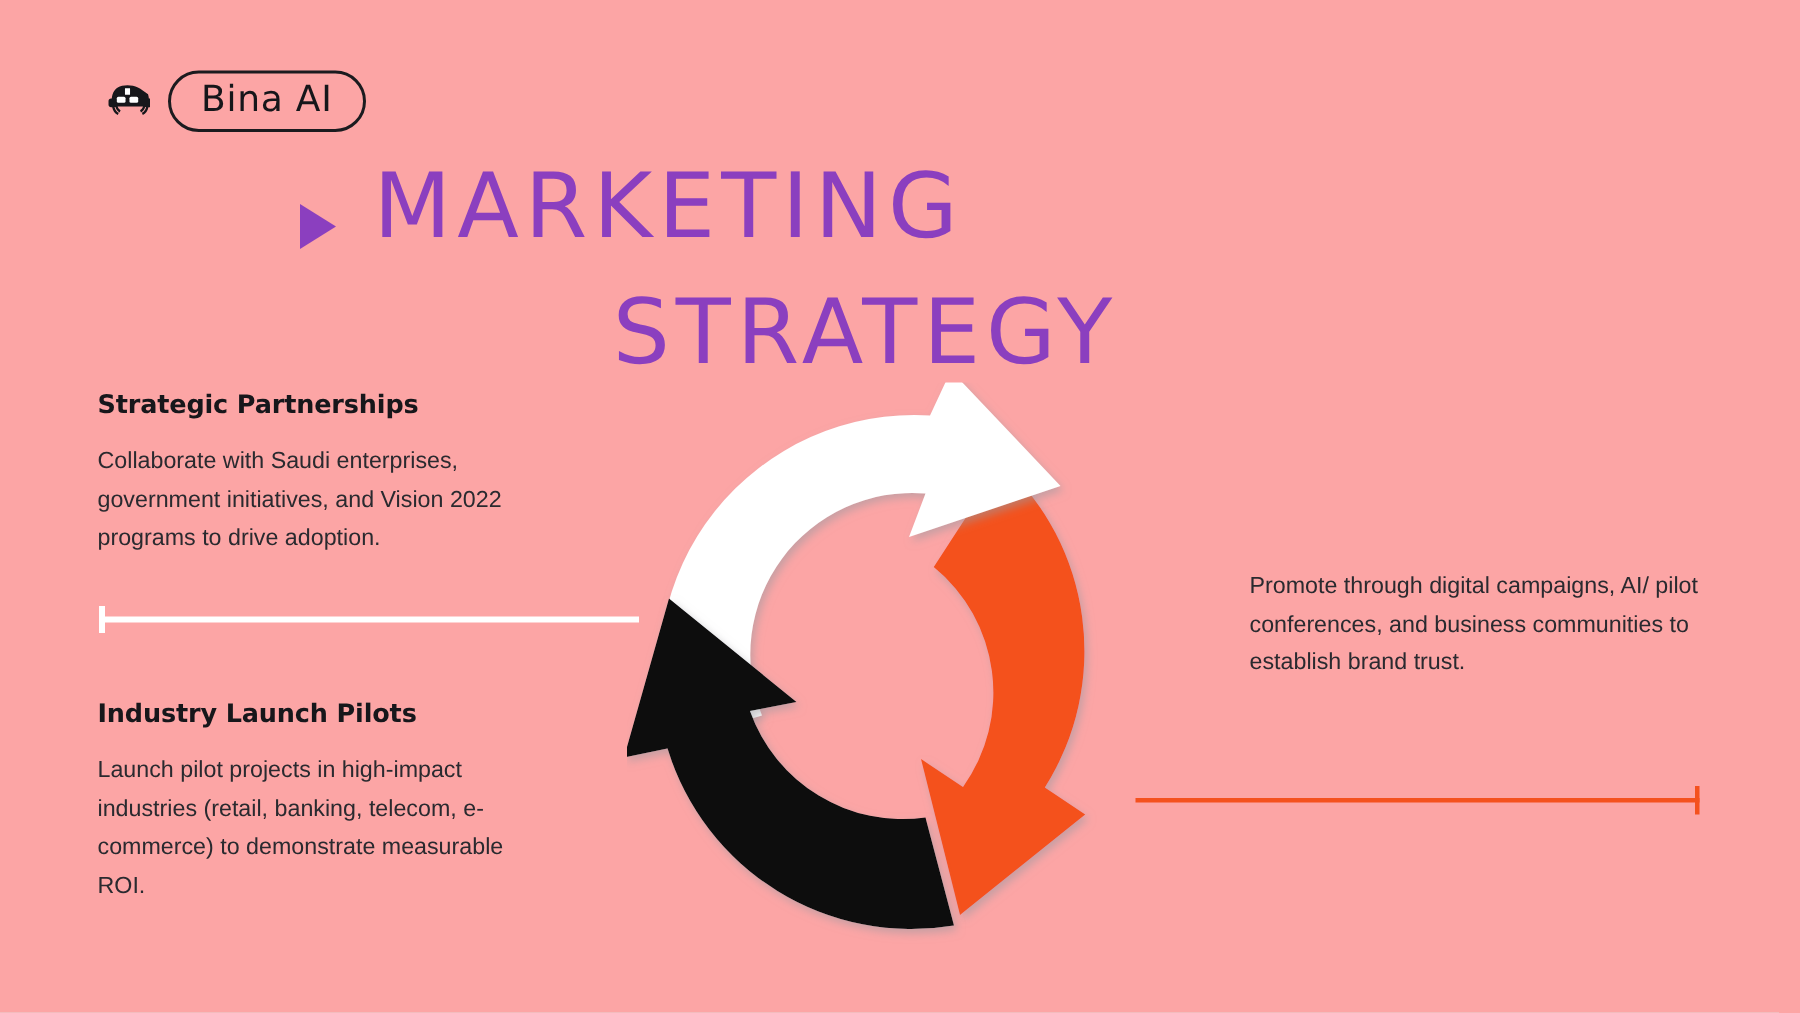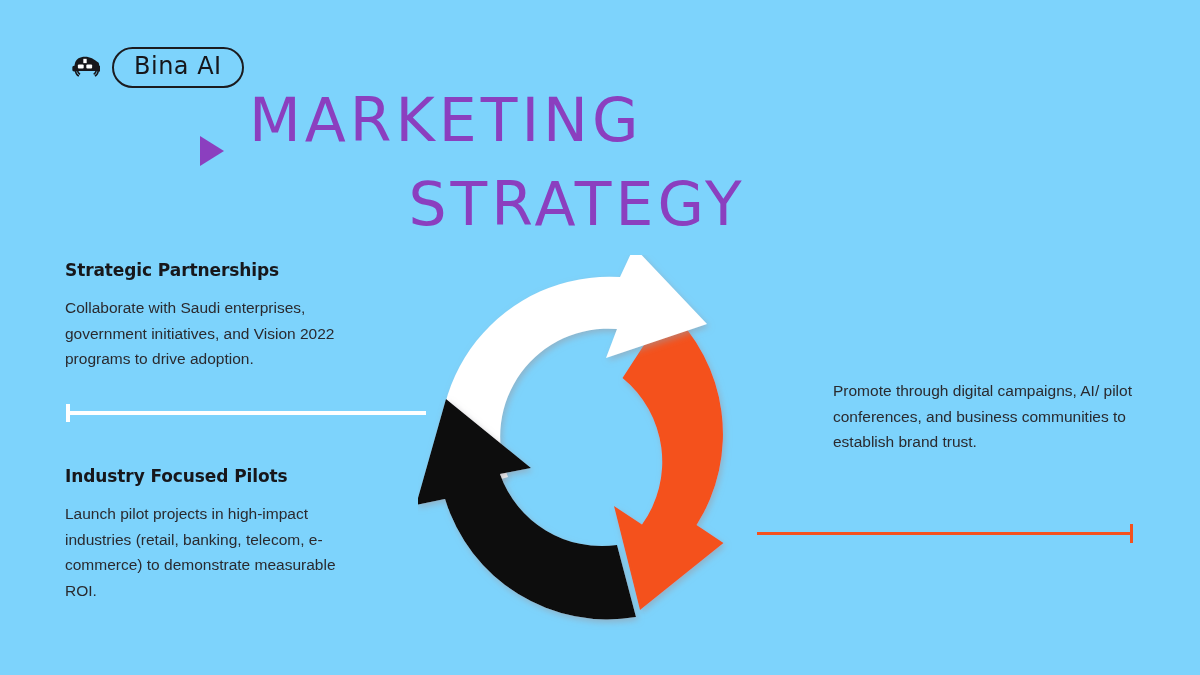--- a/index.html
+++ b/index.html
@@ -15,21 +15,21 @@
     background: #e6e4e9;
     font-family: "Liberation Sans", sans-serif;
     position: relative;
   }
 
   .slide {
     position: absolute;
     left: 0; top: 0;
     width: 1200px;
     height: 675px;
-    background: #7dd3fc;
+    background: #fca5a5;
     overflow: hidden;
   }
 
   
   .brand {
     position: absolute;
     left: 70px;
     top: 47px;
     display: flex;
     align-items: center;
@@ -53,21 +53,21 @@
     letter-spacing: 0.5px;
     color: #16161a;
     line-height: 1.05;
     white-space: nowrap;
   }
 
   
   .title-block {
     position: absolute;
     left: 245px;
-    top: 78px;
+    top: 96px;
     width: 640px;
   }
   .title-line {
     font-family: "DejaVu Sans", sans-serif;
     font-weight: 400;
     font-size: 60px;
     letter-spacing: 4px;
     line-height: 1.4;
     color: #8b3fbf;
     text-transform: uppercase;
@@ -183,21 +183,21 @@
   <div class="connector-left-cap"></div>
   <div class="connector connector-right"></div>
   <div class="connector-right-cap"></div>
 
   <div class="card card-partnerships">
     <h3>Strategic Partnerships</h3>
     <p>Collaborate with Saudi enterprises, government initiatives, and Vision 2022 programs to drive adoption.</p>
   </div>
 
   <div class="card card-pilots">
-    <h3>Industry Focused Pilots</h3>
+    <h3>Industry Launch Pilots</h3>
     <p>Launch pilot projects in high-impact industries (retail, banking, telecom, e-commerce) to demonstrate measurable ROI.</p>
   </div>
 
   <div class="card card-outreach">
     <p>Promote through digital campaigns, AI/ pilot conferences, and business communities to establish brand trust.</p>
   </div>
 
   <div class="cycle-wrap">
     <svg class="cycle-svg" viewBox="0 0 380 380">
       <defs>

